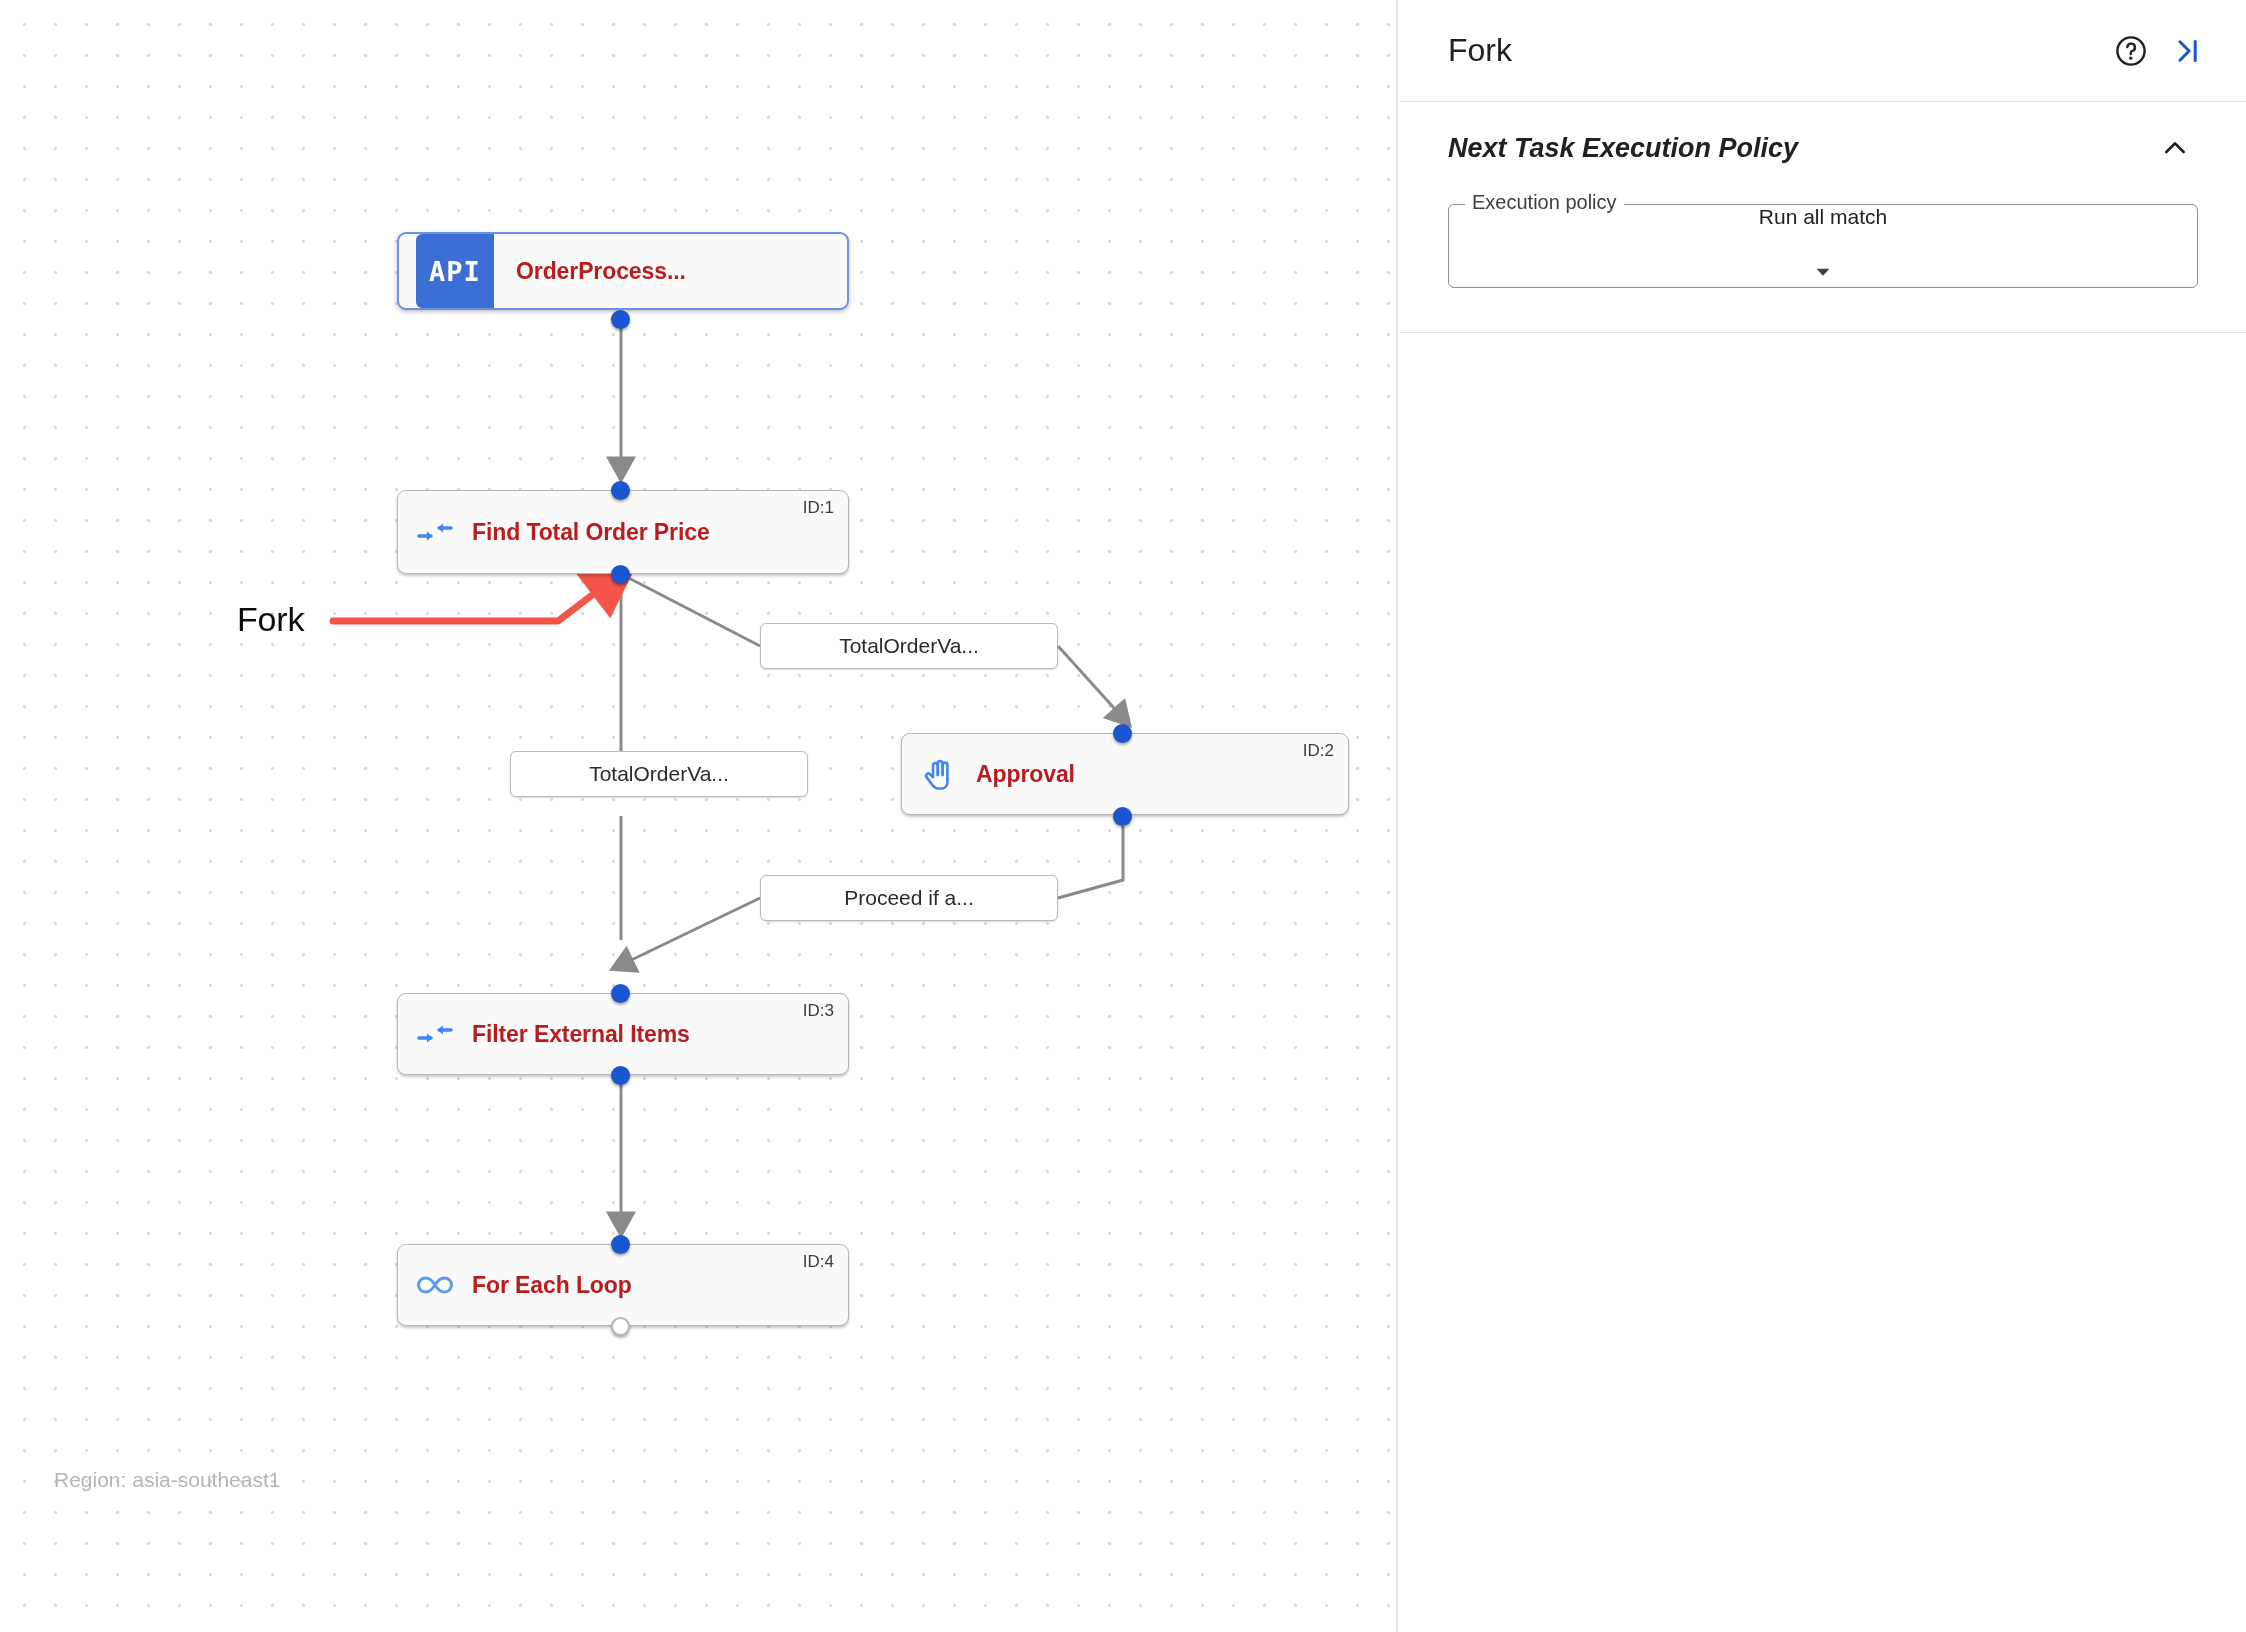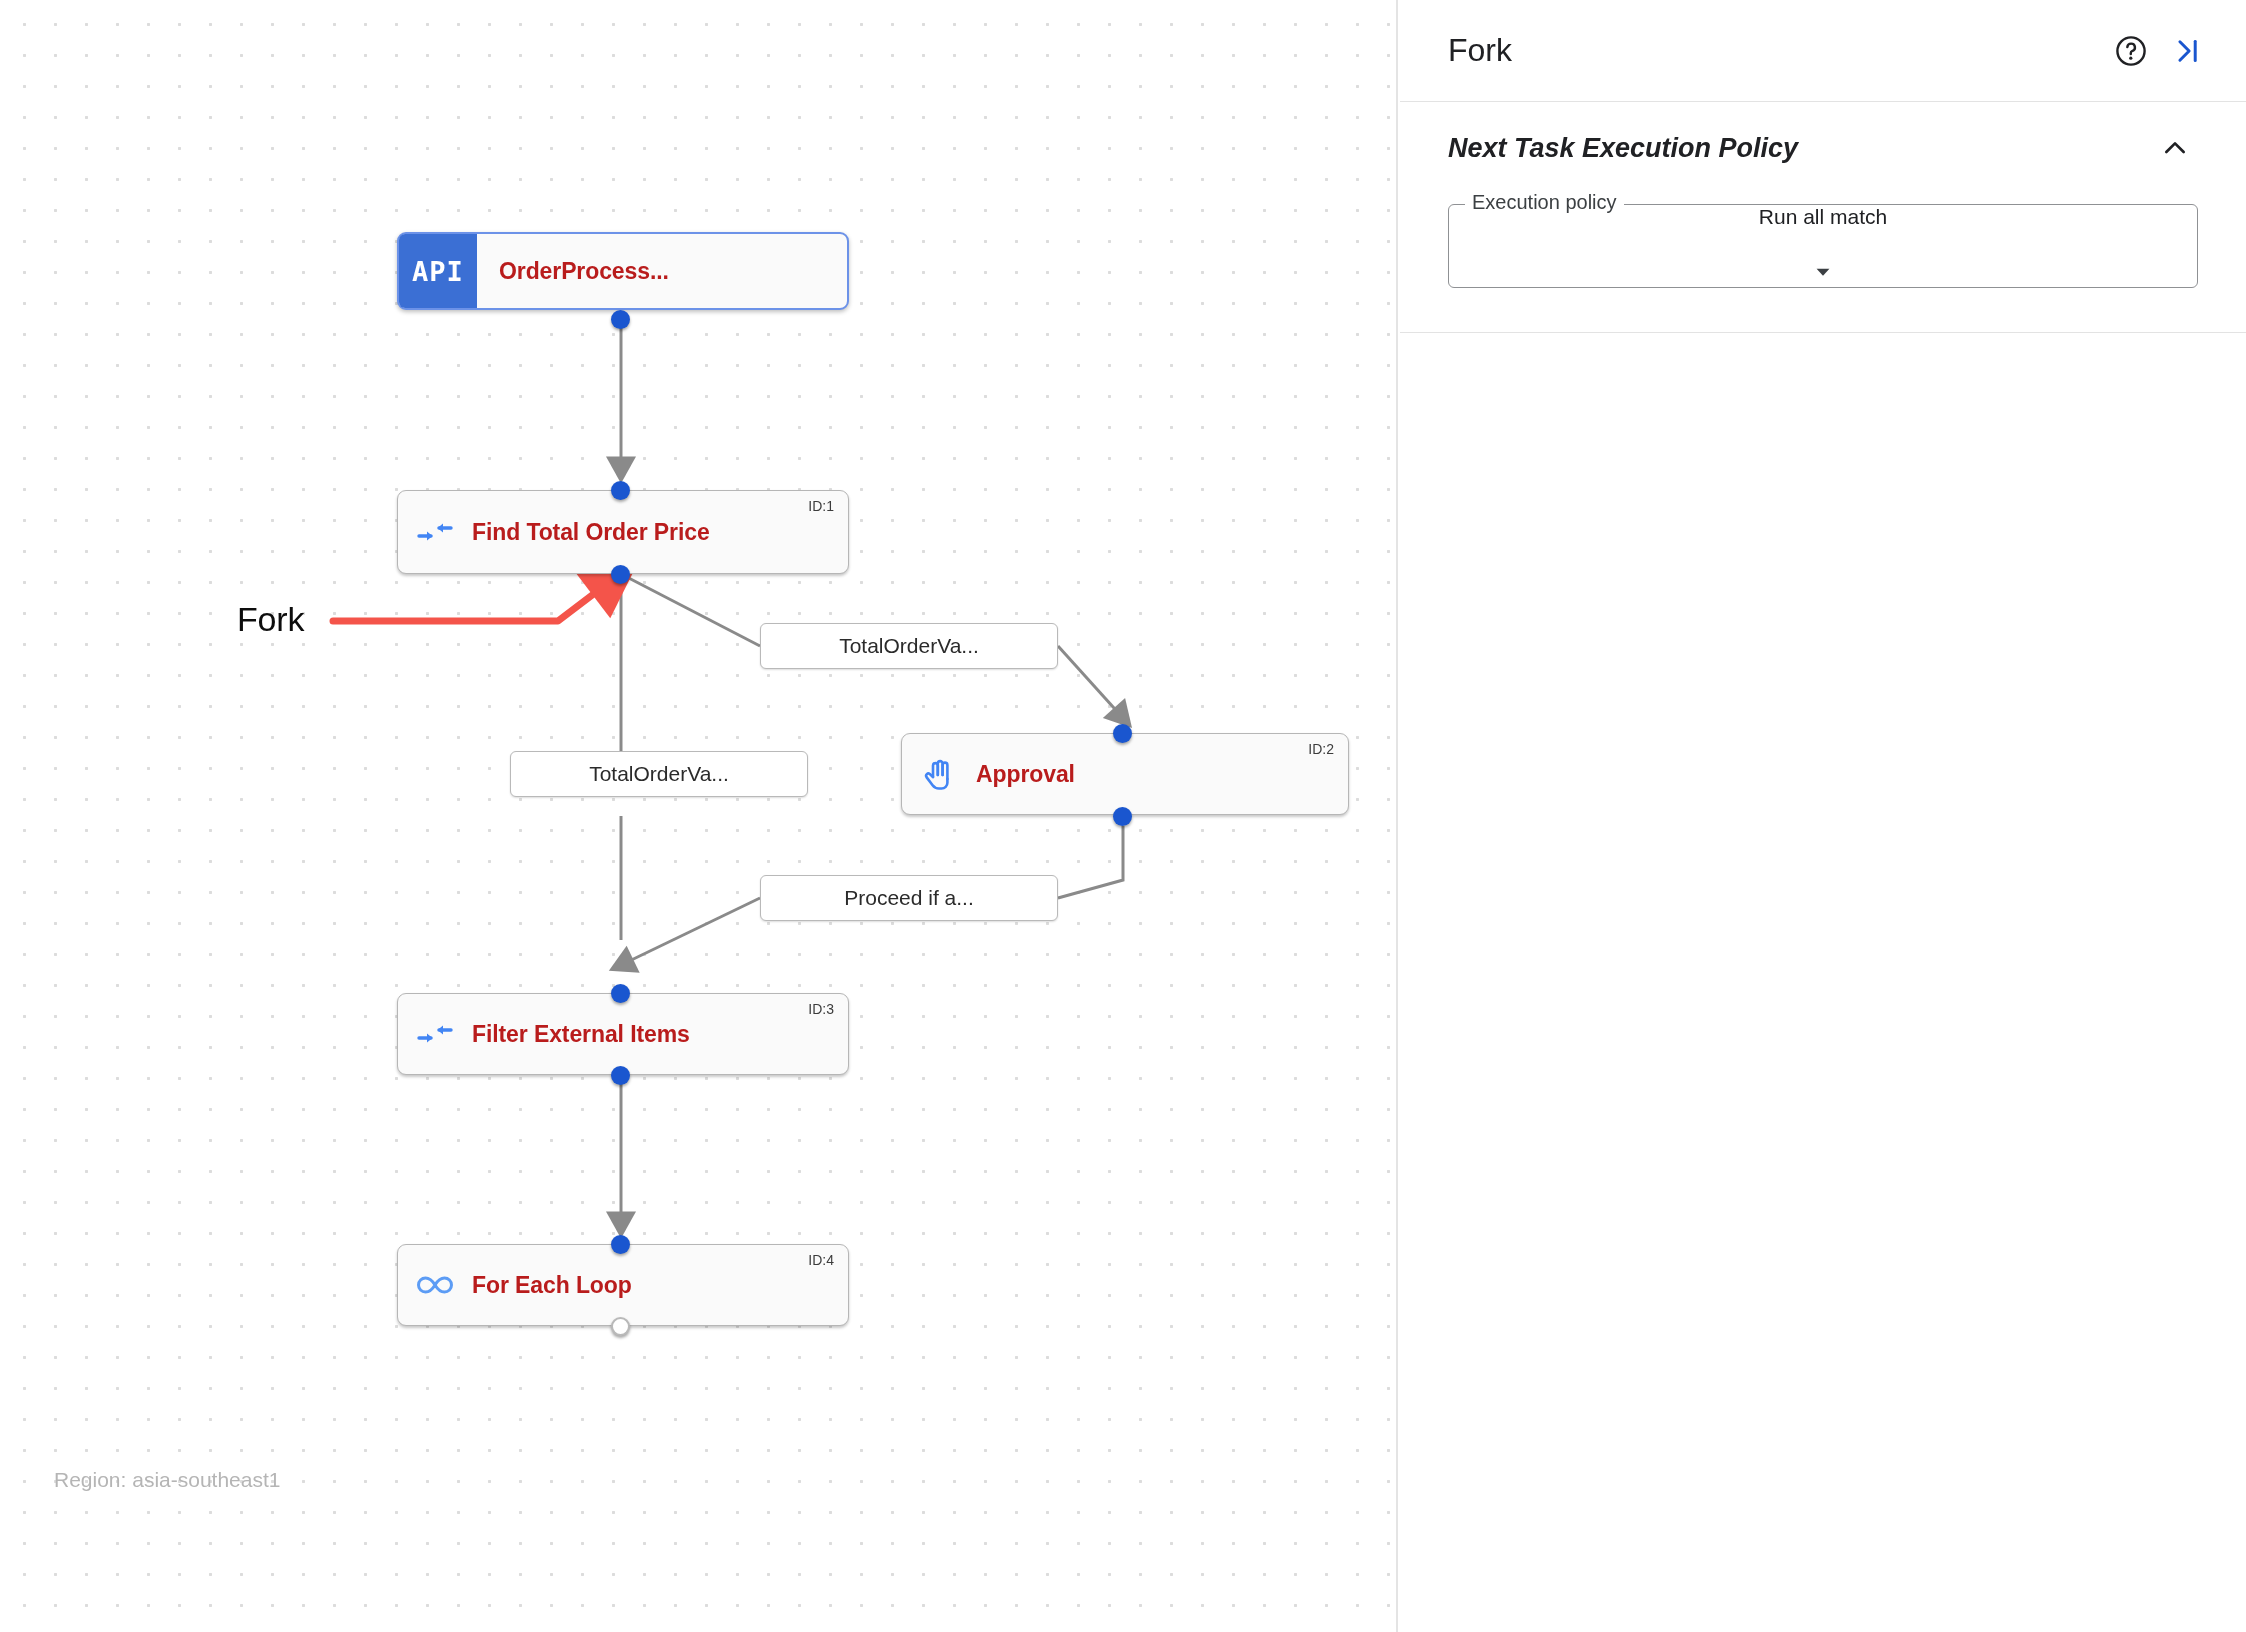--- a/index.html
+++ b/index.html
@@ -46,41 +46,42 @@
     border-radius: 9px;
     box-shadow: 0 2px 3px rgba(0,0,0,0.22);
     box-sizing: border-box;
     display: flex;
     align-items: center;
   }
   .node.selected {
     background: #fafafa;
     border: 2px solid #6c92e8;
     box-shadow: 0 2px 4px rgba(0,0,0,0.25);
+    padding-left: 17px;
   }
   .node-icon {
     width: 74px;
     min-width: 74px;
     height: 100%;
     display: flex;
     align-items: center;
     justify-content: center;
   }
   .node-title {
     font-size: 23px;
     font-weight: bold;
     color: #b91c1c;
     letter-spacing: -0.1px;
     white-space: nowrap;
   }
   .node-id {
     position: absolute;
     right: 14px;
     top: 7px;
-    font-size: 14px;
+    font-size: 17px;
     color: #3c3c3c;
   }
 
   
   .api-badge {
     width: 78px;
     min-width: 78px;
     align-self: stretch;
     background: #3b6fd4;
     border-radius: 6px 0 0 6px;

